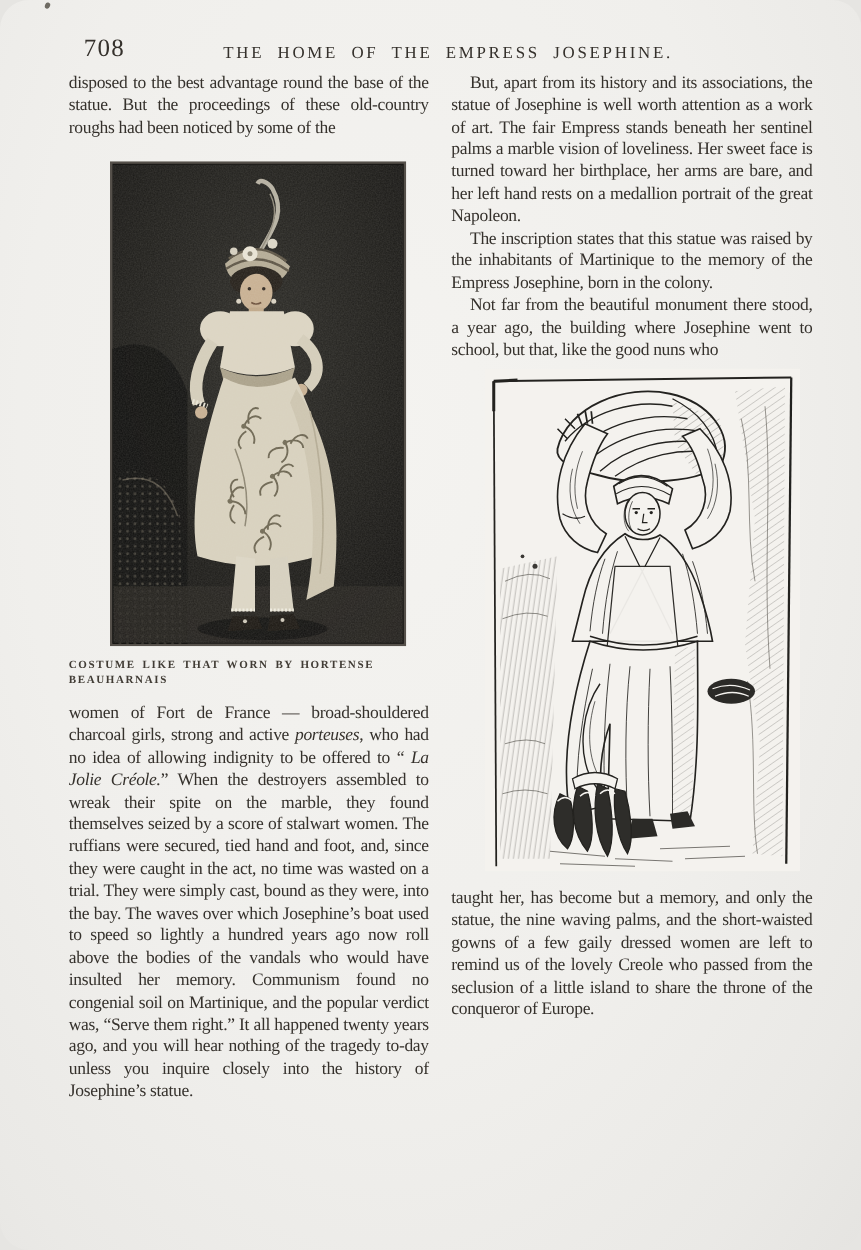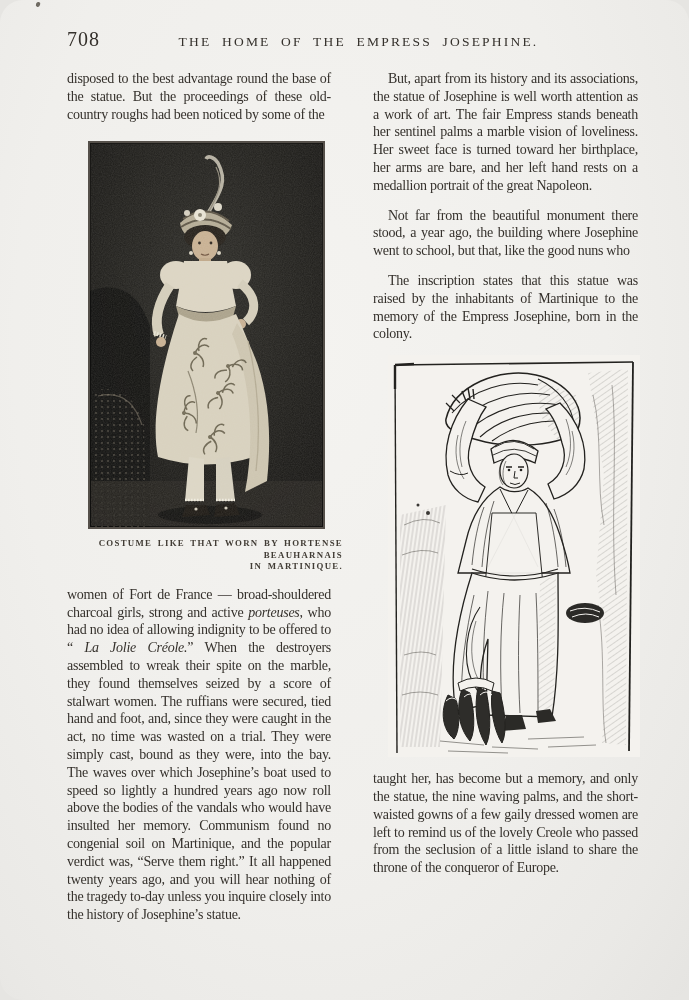--- a/index.html
+++ b/index.html
@@ -35,31 +35,31 @@
   }
   .col{
     position:absolute;top:58px;
     width:288px;
     font-size:14px;line-height:17.8px;
     letter-spacing:-0.25px;
     text-align:justify;
   }
   .col.left{left:55px;}
   .col.right{left:361px;width:289px;}
-  .col p{margin:12px;}
+  .col p{margin:0;}
   .indent{text-indent:15px;}
   .it{font-style:italic;}
   figure{margin:0;padding:0;line-height:0;}
   .photo-figure{margin:18px 0 0 33px;}
   .engraving-figure{margin:6px 0 0 27px;}
   .caption{
     margin-top:9px;
     font-size:8.8px;line-height:11.5px;font-weight:bold;
     letter-spacing:1.3px;word-spacing:2px;
-    text-align:right;color:var(--caption-ink);
+    text-align:left;color:var(--caption-ink);
     text-indent:0;
   }
   .after-figure{margin-top:13px !important;}
 </style>
 </head>
 <body>
 
 <div class="page">
   <div class="speck"></div>
 
@@ -153,30 +153,29 @@
         <path d="M98,364 L118,364 L122,374 L94,376 Z" fill="#1b1712"></path>
         <path d="M128,364 L147,362 L152,374 L126,376 Z" fill="#1b1712"></path>
         <circle cx="108" cy="368" r="1.6" fill="#cfc9ba"></circle>
           <circle cx="138" cy="367" r="1.6" fill="#cfc9ba"></circle>
         <rect x="3" y="3" width="231" height="382" fill="none" filter="url(#grain)"></rect>
       </svg>
     </figure>
 
     <div class="caption">
       <div>COSTUME LIKE THAT WORN BY HORTENSE BEAUHARNAIS</div>
-      <div>IN MARTINIQUE.</div>
     </div>
 
     <p class="after-figure"><span>women of Fort de France — broad-shouldered charcoal girls, strong and active </span><span class="it">porteuses</span><span>, who had no idea of allowing indignity to be offered to “ </span><span class="it">La Jolie Créole.</span><span>” When the destroyers assembled to wreak their spite on the marble, they found themselves seized by a score of stalwart women. The ruffians were secured, tied hand and foot, and, since they were caught in the act, no time was wasted on a trial. They were simply cast, bound as they were, into the bay. The waves over which Josephine’s boat used to speed so lightly a hundred years ago now roll above the bodies of the vandals who would have insulted her memory. Communism found no congenial soil on Martinique, and the popular verdict was, “Serve them right.” It all happened twenty years ago, and you will hear nothing of the tragedy to-day unless you inquire closely into the history of Josephine’s statue.</span></p>
   </div>
 
   <div class="col right">
     <p class="indent">But, apart from its history and its associations, the statue of Josephine is well worth attention as a work of art. The fair Empress stands beneath her sentinel palms a marble vision of loveliness. Her sweet face is turned toward her birthplace, her arms are bare, and her left hand rests on a medallion portrait of the great Napoleon.</p>
+    <p class="indent">The inscription states that this statue was raised by the inhabitants of Martinique to the memory of the Empress Josephine, born in the colony.</p>
     <p class="indent">Not far from the beautiful monument there stood, a year ago, the building where Josephine went to school, but that, like the good nuns who</p>
-    <p class="indent">The inscription states that this statue was raised by the inhabitants of Martinique to the memory of the Empress Josephine, born in the colony.</p>
 
     <figure class="engraving-figure">
       <svg width="252" height="402" viewBox="0 0 252 402">
         <defs>
           <pattern id="hatchD" width="5" height="5" patternUnits="userSpaceOnUse" patternTransform="rotate(55)">
             <line x1="0" y1="0" x2="0" y2="5" stroke="#3a3834" stroke-width="0.7"></line>
           </pattern>
           <pattern id="hatchV" width="4" height="7" patternUnits="userSpaceOnUse" patternTransform="rotate(8)">
             <line x1="1" y1="0" x2="1" y2="7" stroke="#45423d" stroke-width="0.7"></line>
           </pattern>

